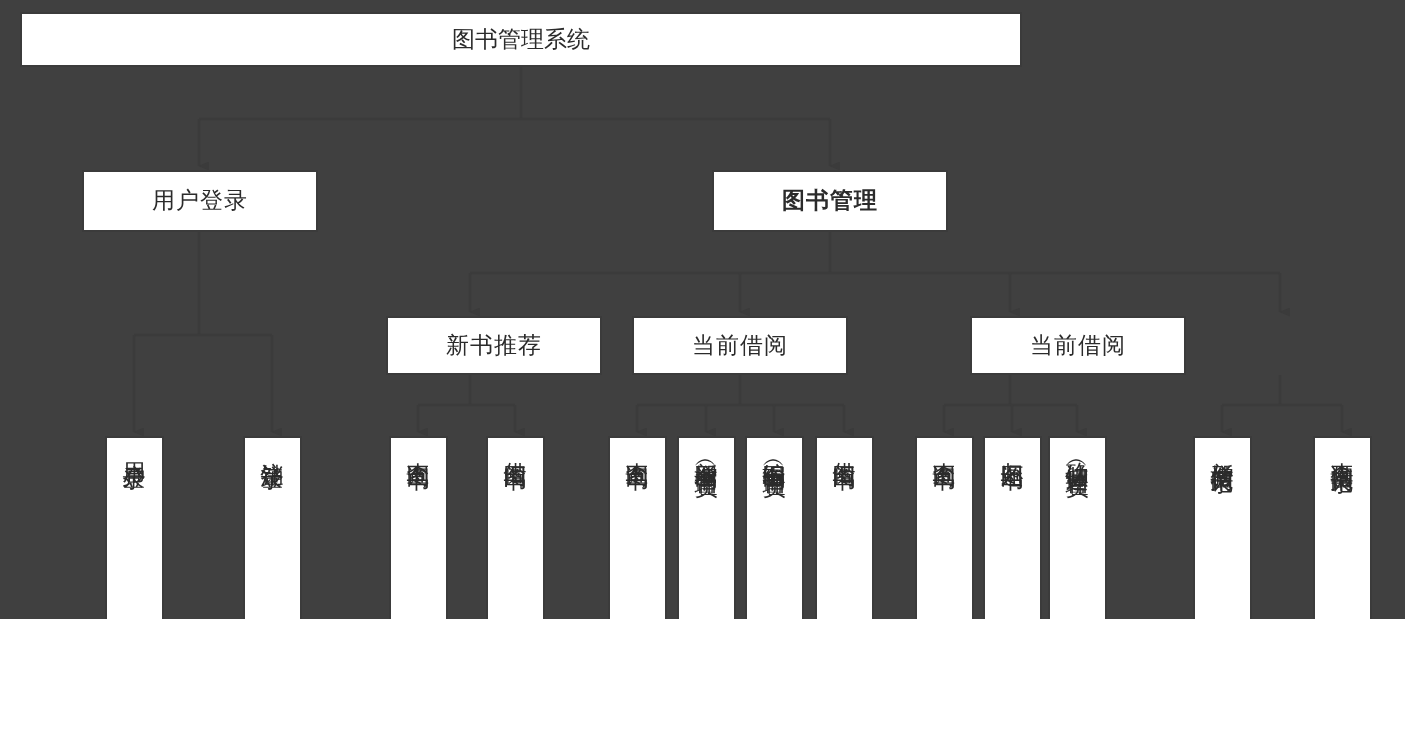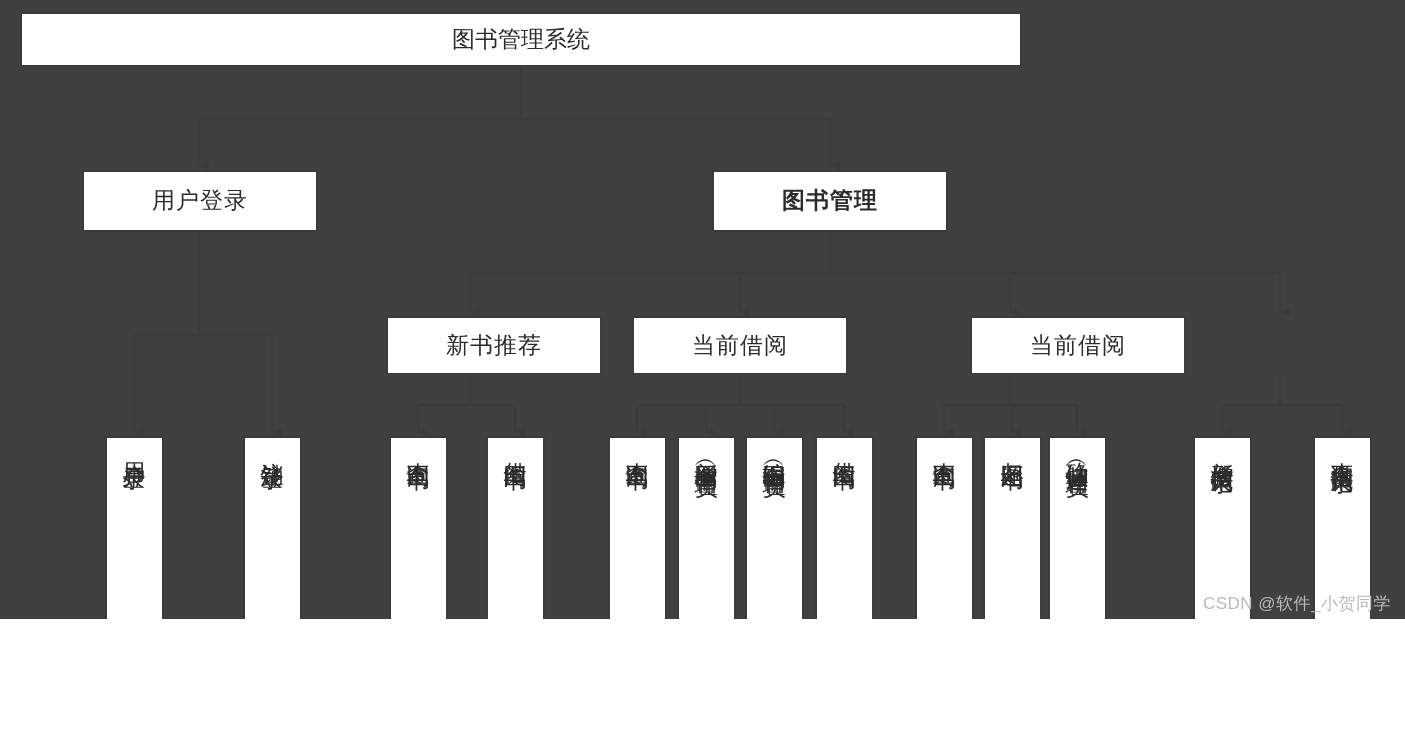--- a/index.html
+++ b/index.html
@@ -195,15 +195,14 @@
   </div>
 
   <div class="node leaf" style="left:1193px; top:436px; width:59px; height:299px;">
     <span class="vtext">新增借阅记录</span>
   </div>
 
   <div class="node leaf" style="left:1313px; top:436px; width:59px; height:299px;">
     <span class="vtext">查询借阅记录</span>
   </div>
 
-  <div class="watermark">CSDN @软件_小贺同学</div>
 
 </div>
 
 </body></html>

